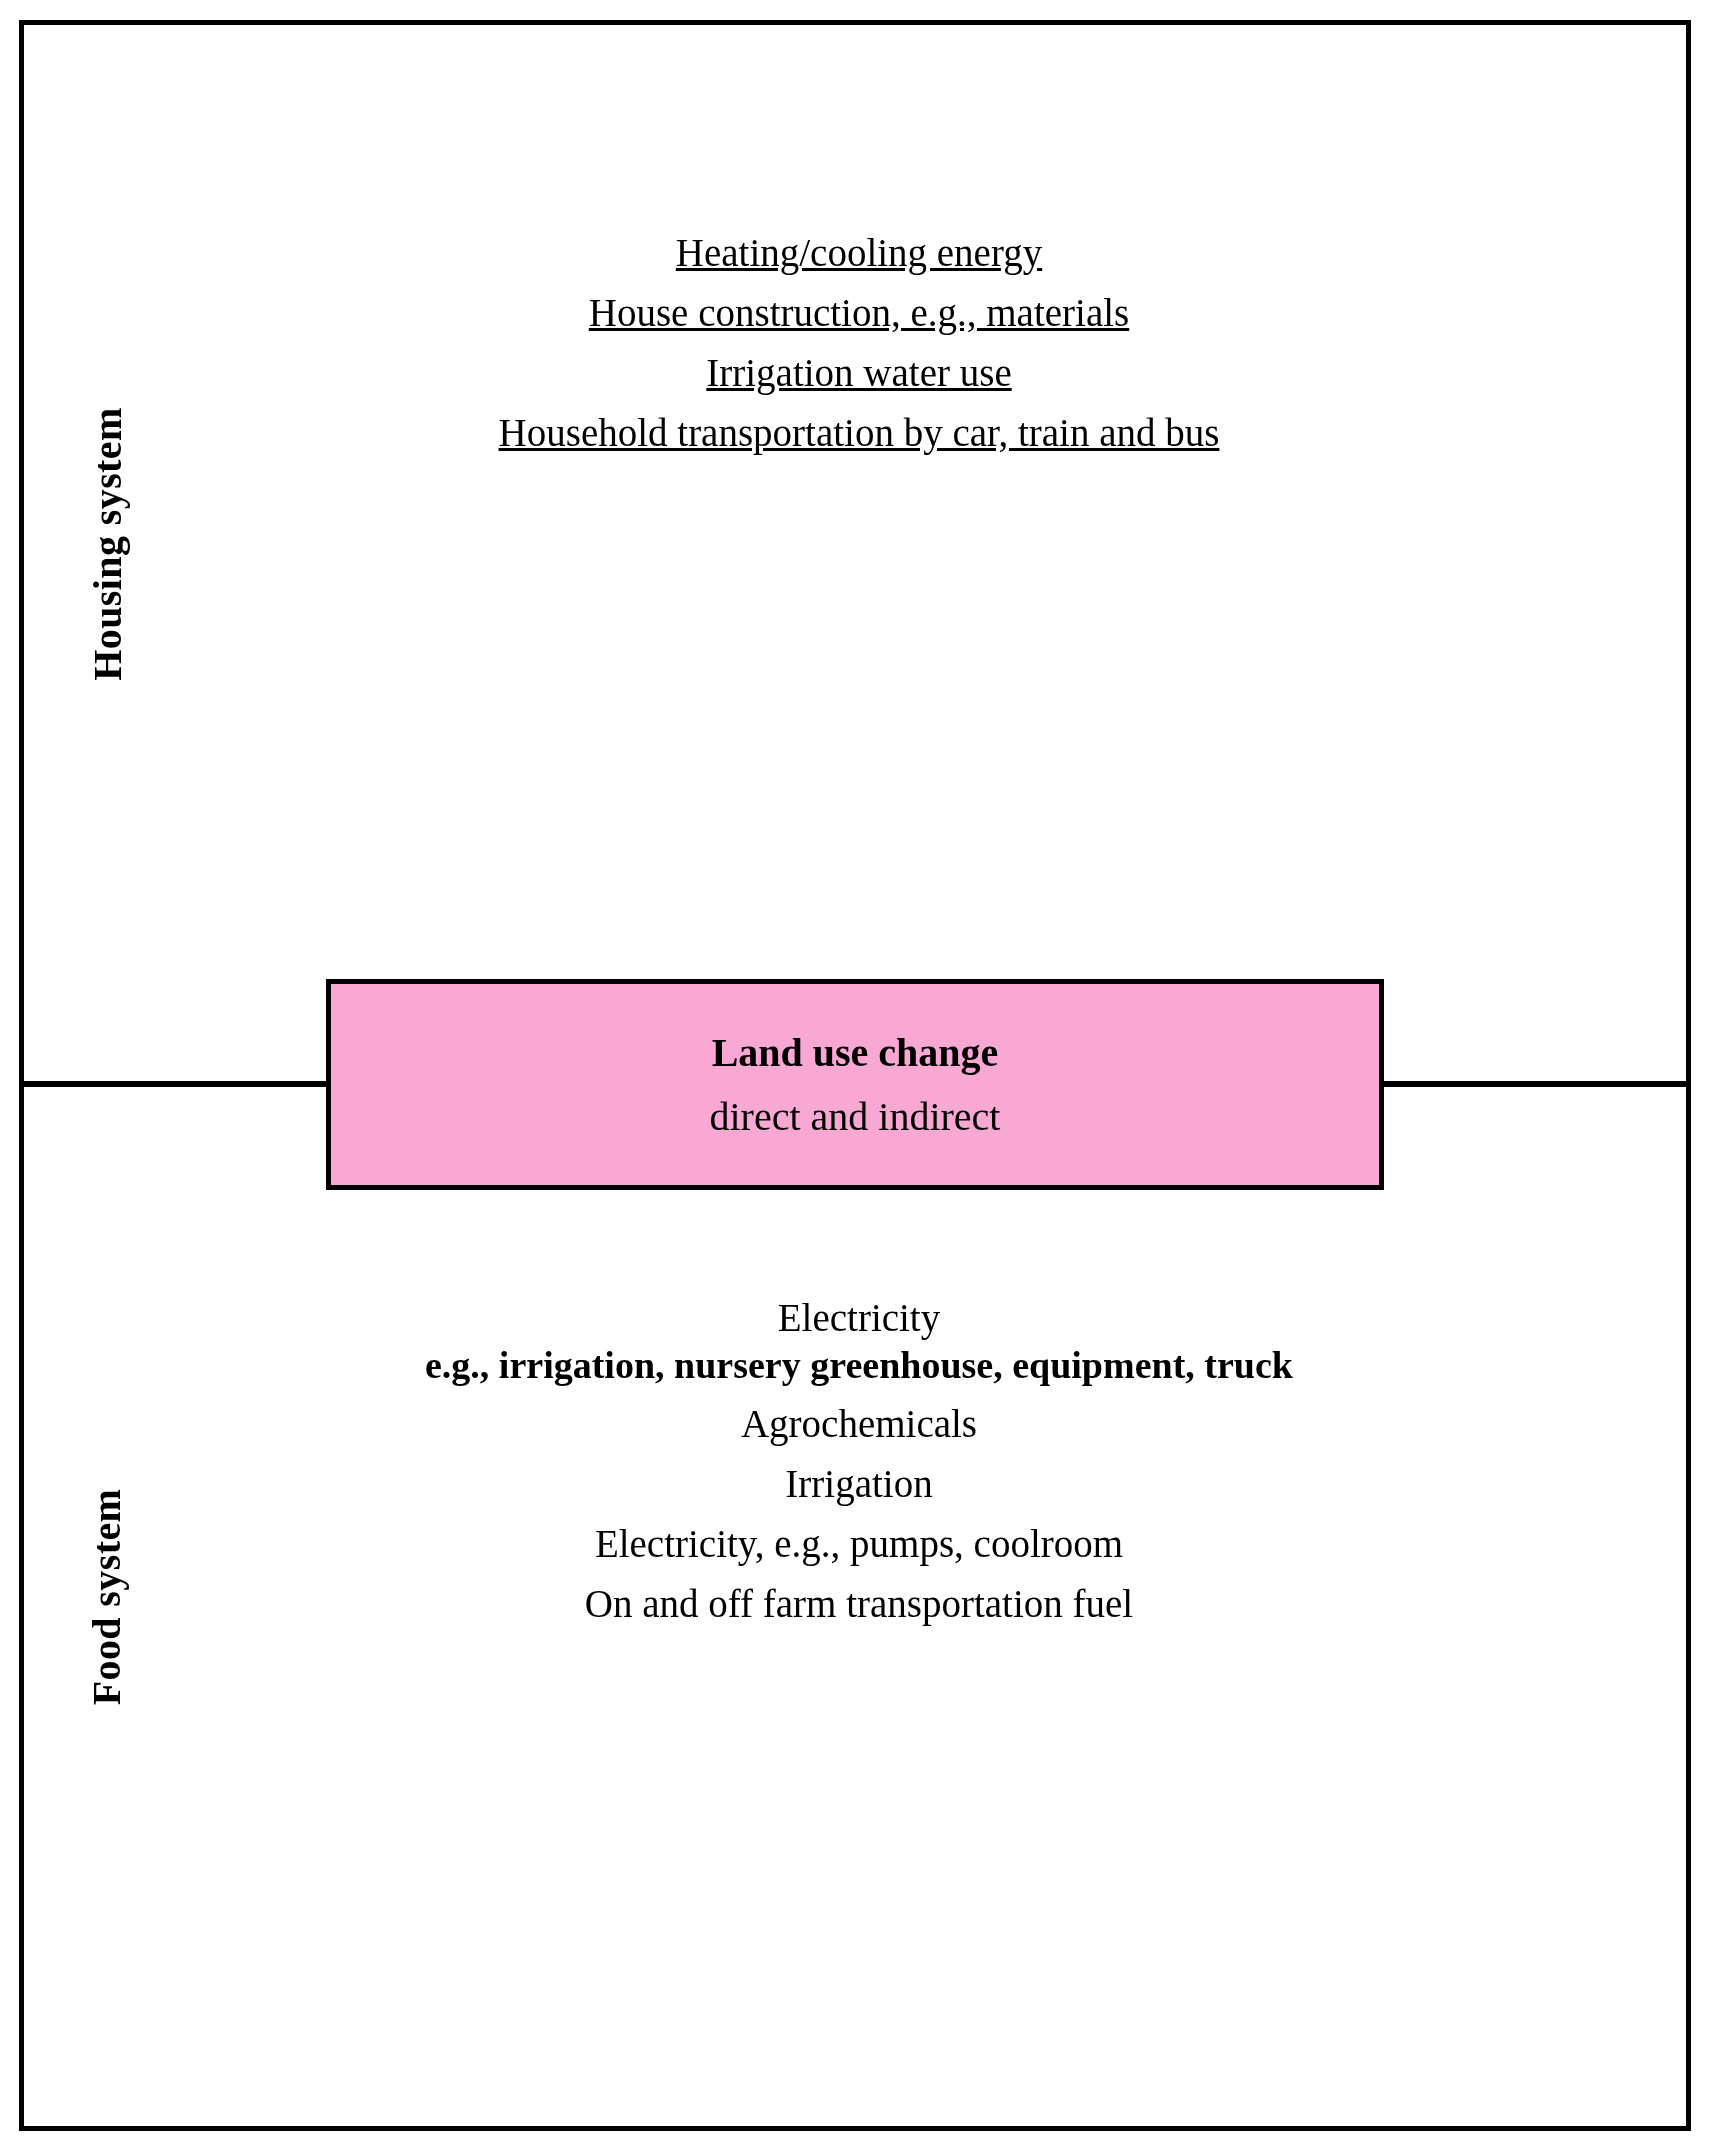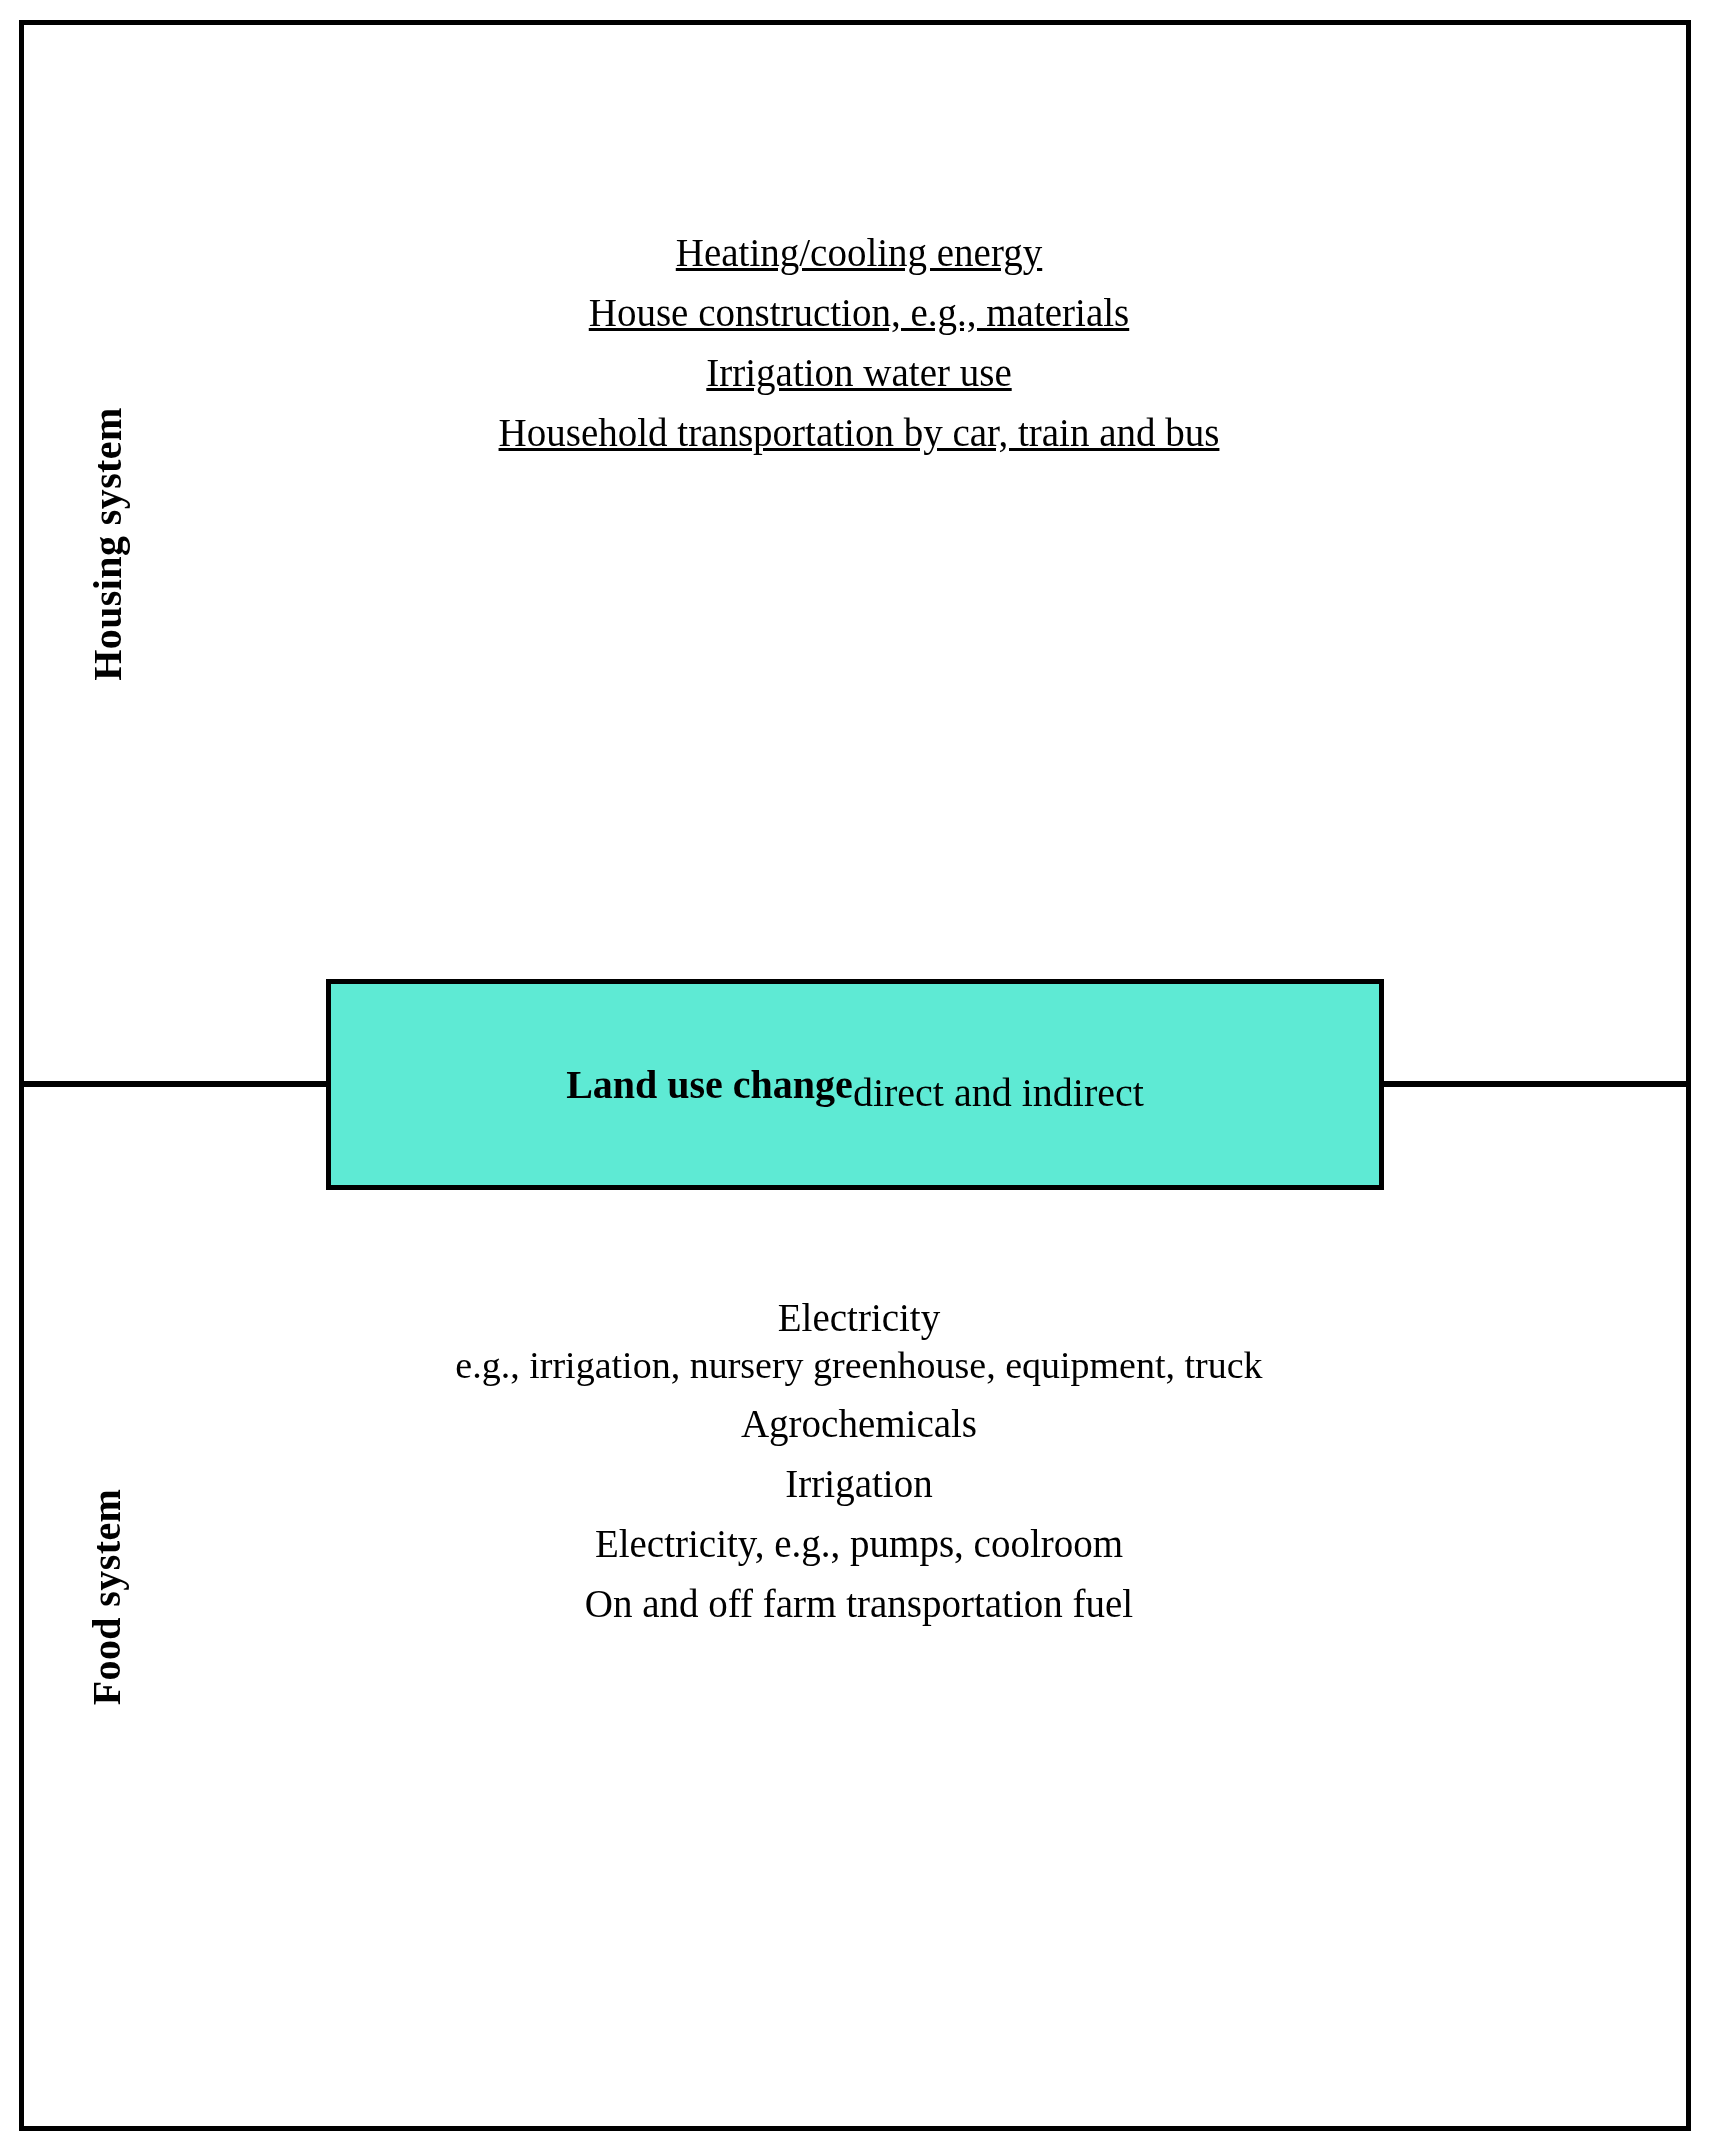--- a/index.html
+++ b/index.html
@@ -77,37 +77,38 @@
   .item-line {
     font-size: 39px;
     line-height: 1.28;
     white-space: nowrap;
     padding: 5px 0;
   }
   
   .item-line.continuation {
     padding-top: 0;
     margin-top: -7.2px;
+    font-weight: bold;
   }
   .item-line.wide {
     font-size: 38px;
   }
 
   
   .land-use-box {
     position: absolute;
     left: 326px;
     top: 979px;
     width: 1058px;
     height: 211px;
     border: 5.7px solid #000000;
     box-sizing: border-box;
-    background: #5eead4;
+    background: #f9a8d4;
     display: flex;
-    flex-direction: row;
+    flex-direction: column;
     align-items: center;
     justify-content: center;
   }
   .land-use-title {
     font-size: 40px;
     font-weight: bold;
     line-height: 1.18;
     white-space: nowrap;
   }
   .land-use-subtitle {

